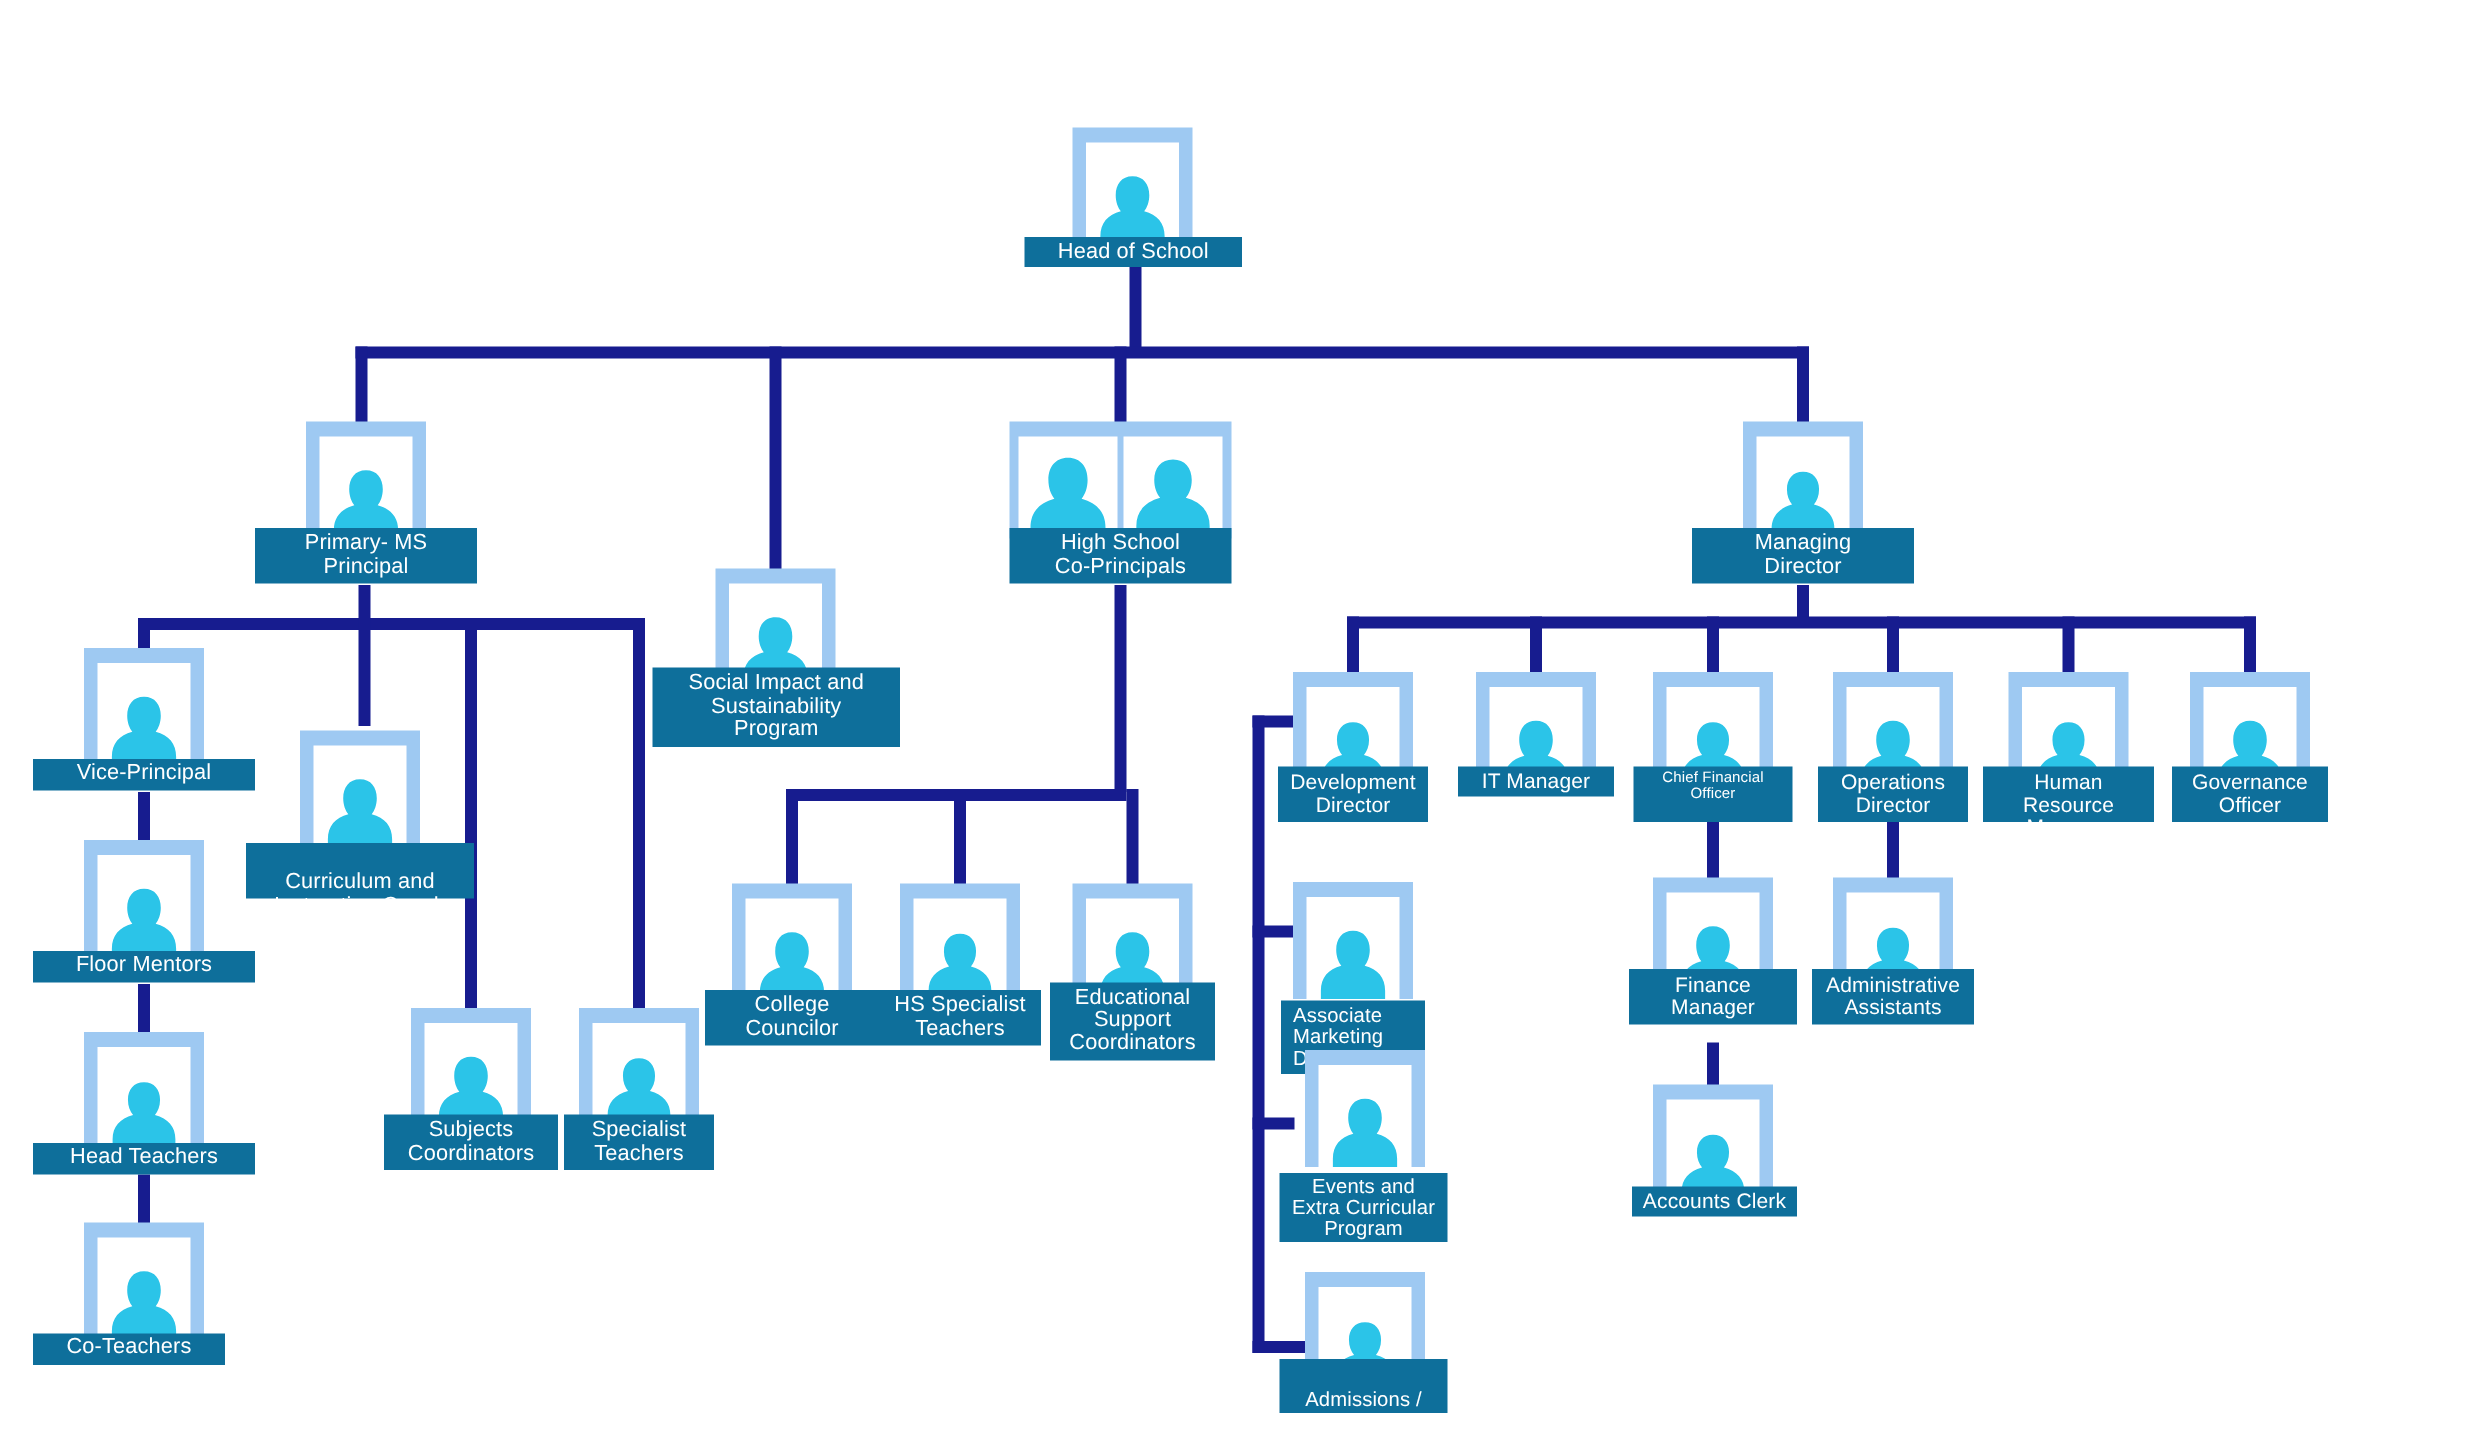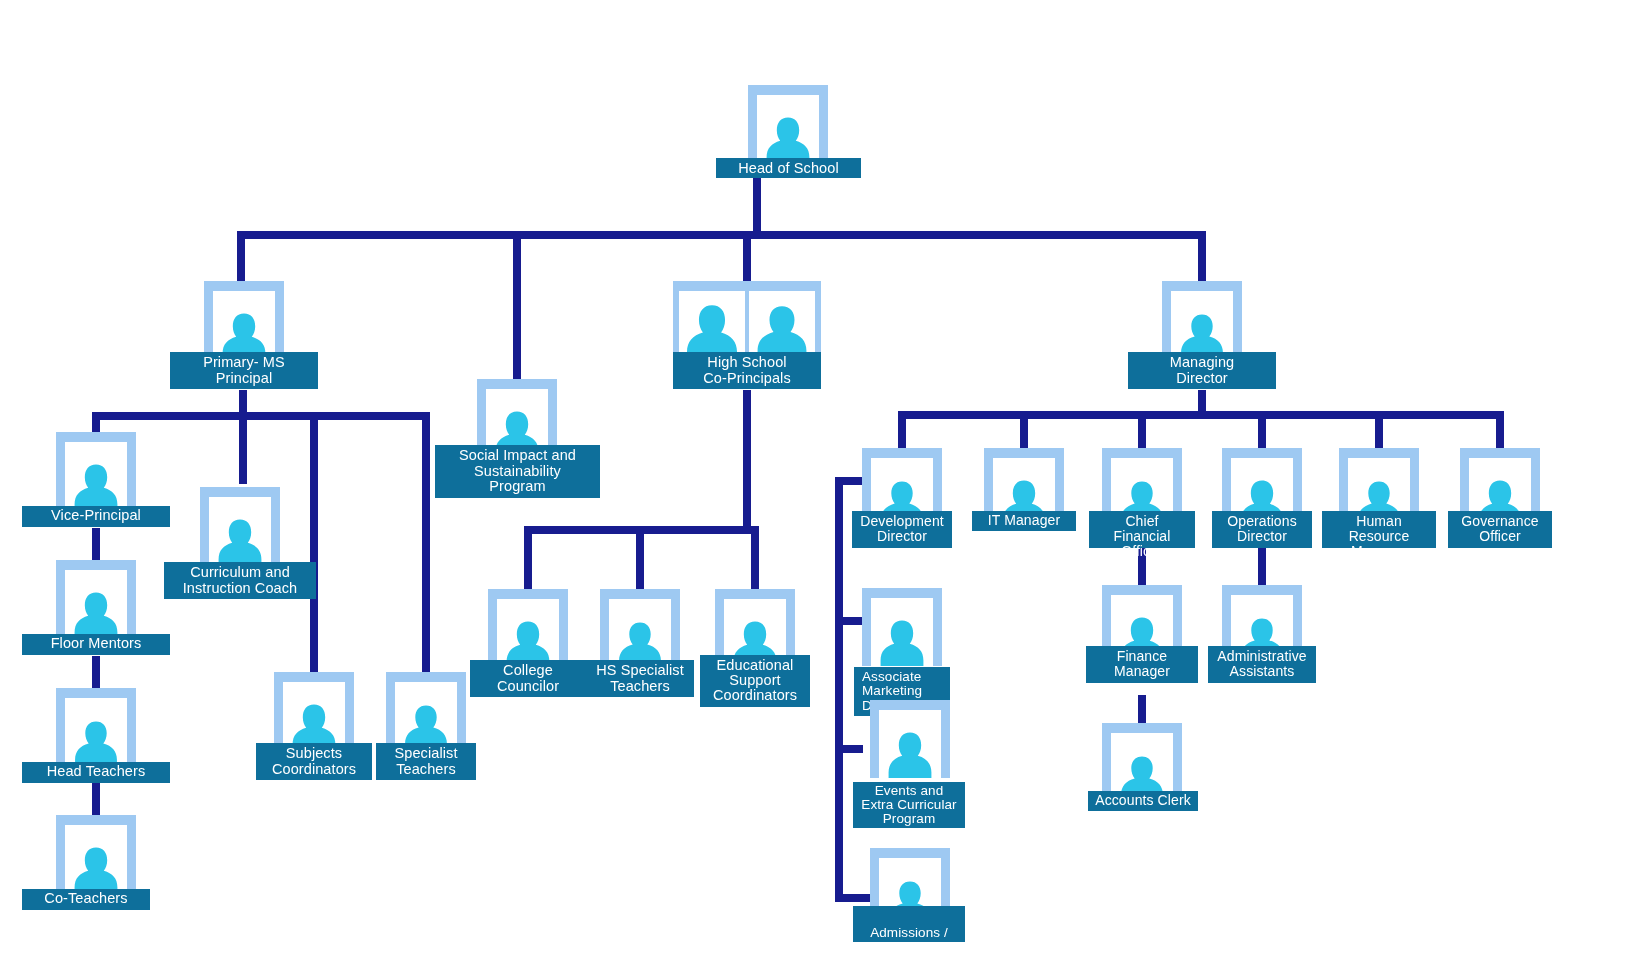--- a/index.html
+++ b/index.html
@@ -101,21 +101,21 @@
   <div class="ln" style="left:835px;top:477px;width:28px;height:8px;"></div>
   <div class="ln" style="left:835px;top:617px;width:28px;height:8px;"></div>
   <div class="ln" style="left:835px;top:745px;width:28px;height:8px;"></div>
   <div class="ln" style="left:835px;top:894px;width:38px;height:8px;"></div>
 
   <div class="ln" style="left:1138px;top:545px;width:8px;height:42px;"></div>
   <div class="ln" style="left:1138px;top:695px;width:8px;height:30px;"></div>
 
   <div class="ln" style="left:1258px;top:545px;width:8px;height:42px;"></div>
 
-  <div class="node" style="left:715px;top:85px;width:80px;height:95px;margin-left:33px;">
+  <div class="node" style="left:715px;top:85px;width:80px;height:95px;">
     <div class="frame" style="width:80px;height:78px;">
       <div class="inner">
         <svg class="sil" viewBox="0 0 100 110" preserveAspectRatio="xMidYMax meet">
           <path fill="#2bc4e8" d="M50 8c-15 0-23 11-23 26 0 9 3 17 7 22 -18 5 -28 16 -28 34v20h88v-20c0-18 -10 -29 -28 -34 4 -5 7 -13 7 -22 0 -15 -8 -26 -23 -26z"></path>
         </svg>
       </div>
     </div>
     <div class="caption" style="left:-32px;top:73px;width:145px;font-size:14.5px;padding-top:3px;height:20px;">Head of School</div>
   </div>
 
@@ -187,21 +187,21 @@
   </div>
 
   <div class="node" style="left:200px;top:487px;width:80px;height:110px;">
     <div class="frame" style="width:80px;height:78px;">
       <div class="inner">
         <svg class="sil" viewBox="0 0 100 110" preserveAspectRatio="xMidYMax meet">
           <path fill="#2bc4e8" d="M50 8c-15 0-23 11-23 26 0 9 3 17 7 22 -18 5 -28 16 -28 34v20h88v-20c0-18 -10 -29 -28 -34 4 -5 7 -13 7 -22 0 -15 -8 -26 -23 -26z"></path>
         </svg>
       </div>
     </div>
-    <div class="caption" style="left:-36px;top:75px;width:152px;font-size:14.5px;height:37px;padding-top:3px;">Curriculum and
+    <div class="caption" style="left:-36px;top:75px;width:152px;font-size:14.5px;height:37px;padding-top:19px;">Curriculum and
 Instruction Coach</div>
   </div>
 
   <div class="node" style="left:56px;top:560px;width:80px;height:95px;">
     <div class="frame" style="width:80px;height:78px;">
       <div class="inner">
         <svg class="sil" viewBox="0 0 100 110" preserveAspectRatio="xMidYMax meet">
           <path fill="#2bc4e8" d="M50 8c-15 0-23 11-23 26 0 9 3 17 7 22 -18 5 -28 16 -28 34v20h88v-20c0-18 -10 -29 -28 -34 4 -5 7 -13 7 -22 0 -15 -8 -26 -23 -26z"></path>
         </svg>
       </div>
@@ -316,21 +316,21 @@
   </div>
 
   <div class="node" style="left:1102px;top:448px;width:80px;height:110px;">
     <div class="frame" style="width:80px;height:78px;">
       <div class="inner">
         <svg class="sil" viewBox="0 0 100 110" preserveAspectRatio="xMidYMax meet">
           <path fill="#2bc4e8" d="M50 10c-14 0-22 10-22 24 0 9 3 16 7 21 -18 5 -28 16 -28 33v22h86v-22c0-17 -10 -28 -28 -33 4 -5 7 -12 7 -21 0 -14 -8 -24 -22 -24z"></path>
         </svg>
       </div>
     </div>
-    <div class="caption" style="left:-13px;top:63px;width:106px;font-size:14px;height:37px;padding-top:3px;">Chief Financial
+    <div class="caption" style="left:-13px;top:63px;width:106px;font-size:10px;height:37px;padding-top:3px;">Chief Financial
 Officer</div>
   </div>
 
   <div class="node" style="left:1222px;top:448px;width:80px;height:110px;">
     <div class="frame" style="width:80px;height:78px;">
       <div class="inner">
         <svg class="sil" viewBox="0 0 100 110" preserveAspectRatio="xMidYMax meet">
           <path fill="#2bc4e8" d="M50 8c-15 0-23 11-23 26 0 9 3 17 7 22 -18 5 -28 16 -28 34v20h88v-20c0-18 -10 -29 -28 -34 4 -5 7 -13 7 -22 0 -15 -8 -26 -23 -26z"></path>
         </svg>
       </div>

